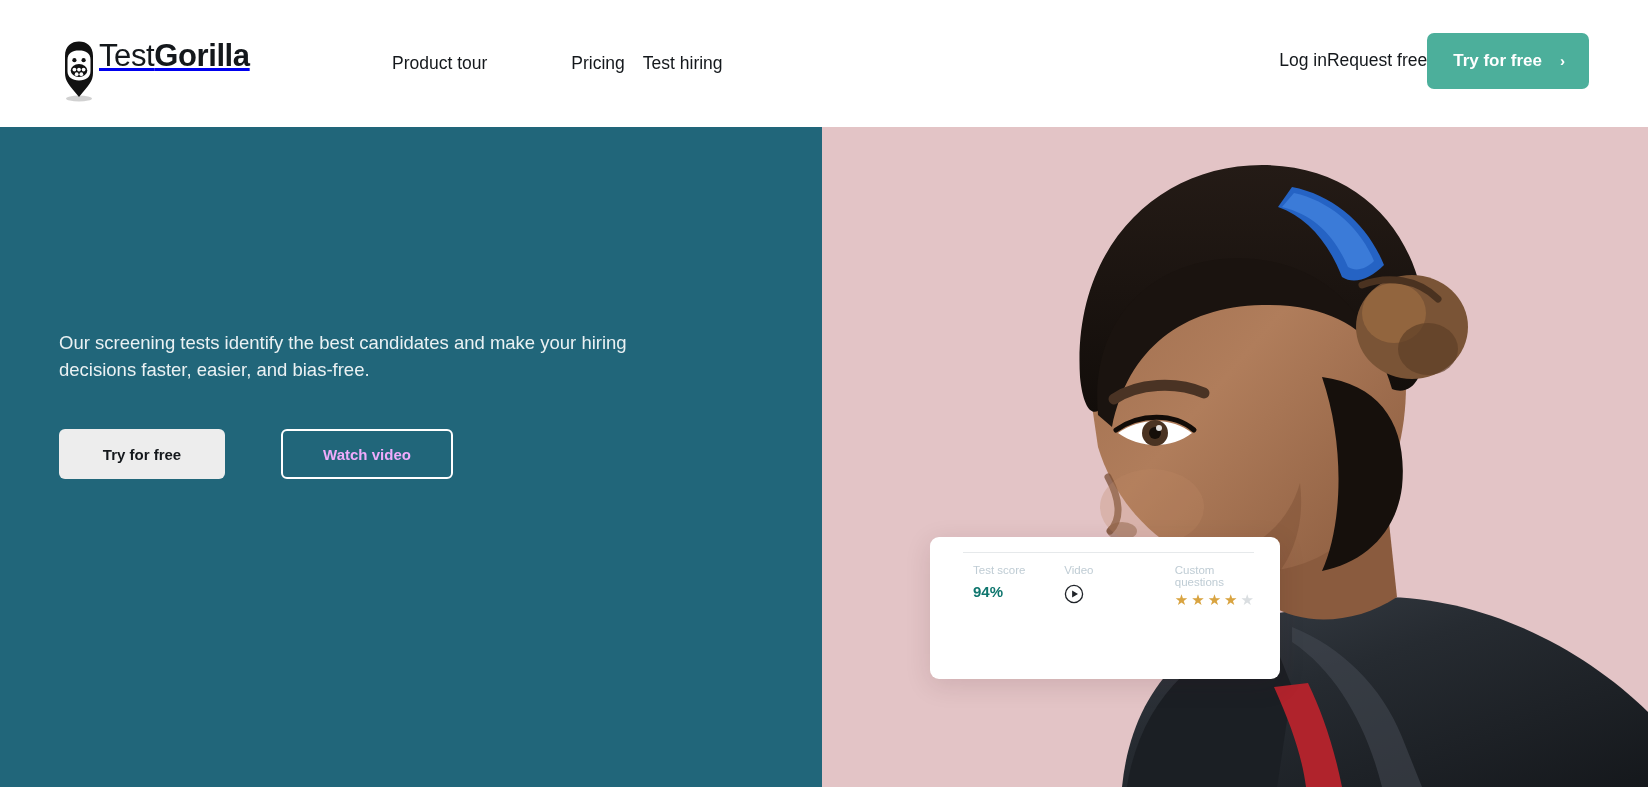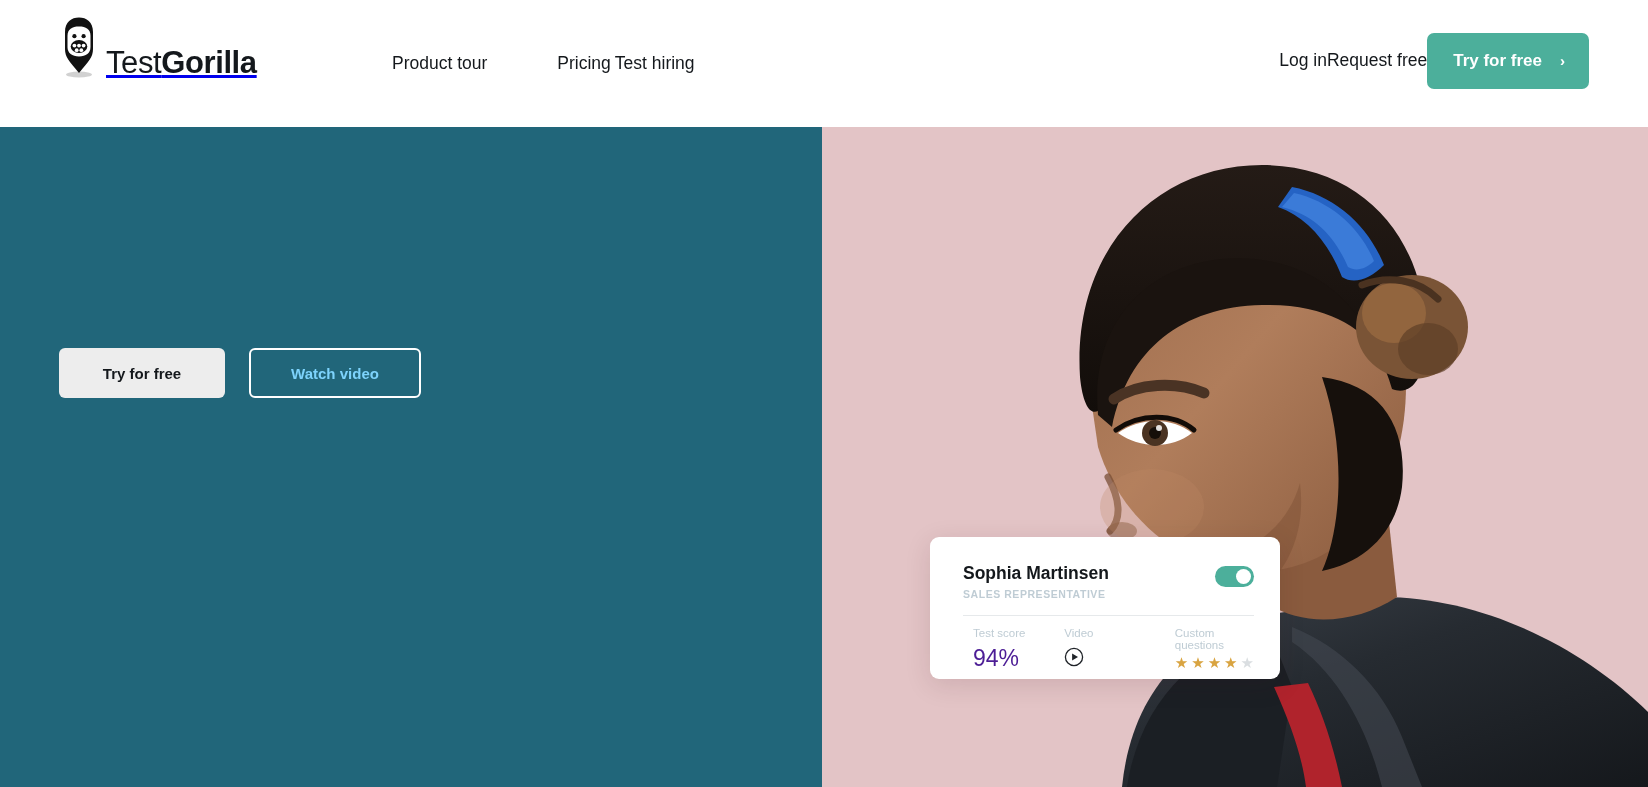--- a/index.html
+++ b/index.html
@@ -12,34 +12,34 @@
 
   
   .header{
     position:absolute; top:0; left:0;
     width:1648px; height:127px;
     background:#ffffff;
     display:flex; align-items:center;
     z-index:30;
   }
   .logo-wrap{
-    position:absolute; left:59px; top:16px;
-    display:flex; align-items:flex-end; gap:7px;
+    position:absolute; left:59px; top:40px;
+    display:flex; align-items:flex-start; 
   }
   .logo-mark{ width:40px; height:62px; position:relative; }
   .logo-text{
     font-size:31px; line-height:1; color:#14181c; letter-spacing:-.4px;
     font-family:"Liberation Sans", sans-serif;
   }
   .logo-text .lt-light{ font-weight:400; }
   .logo-text .lt-bold{ font-weight:700; }
 
   .nav-main{
     position:absolute; left:392px; top:0; height:127px;
-    display:flex; align-items:center; gap:4px;
+    display:flex; align-items:center; gap:18px;
   }
   .nav-link{
     font-size:17.5px; color:#14181c; font-weight:400;
     text-decoration:none; cursor:pointer; white-space:nowrap;
   }
   .nav-main .nav-link:nth-child(1){ margin-right:66px; }
   .nav-main .nav-link:nth-child(2){ }
 
   .nav-right{
     position:absolute; right:59px; top:0; height:121px;
@@ -92,26 +92,27 @@
   .hero-btns{ margin-top:46px; display:flex; gap:24px; }
   .btn-try-hero{
     background:#EDEDED; color:#14181c;
     font-size:15px; font-weight:700;
     border:none; border-radius:6px;
     width:166px; height:50px;
     cursor:pointer;
     font-family:"Liberation Sans", sans-serif;
   }
   .btn-watch{
-    background:transparent; color:#7dd3fc;
+    background:transparent; color:#f0abfc;
     font-size:15px; font-weight:700;
     border:2px solid #ffffff; border-radius:6px;
     width:172px; height:50px;
     cursor:pointer;
     font-family:"Liberation Sans", sans-serif;
+    margin-left:32px;
   }
 
   
   .photo{
     position:absolute; left:0; top:0; width:826px; height:660px;
   }
   .photo svg{ position:absolute; left:0; top:0; }
 
   
   .cand-card{
@@ -147,21 +148,21 @@
   }
   .cc-metrics{
     display:flex; padding:12px 26px 0 43px; align-items:flex-start;
   }
   .cc-metric{ display:flex; flex-direction:column; }
   .m-score{ width:113px; }
   .m-video{ width:150px;margin-left:8px; }
   .m-cq{ width:auto; }
   .cc-mlabel{ font-size:11.5px; color:#BFCCD4; font-weight:400; line-height:1; }
   .cc-mval{ margin-top:7px; display:flex; align-items:center; }
-  .cc-score{ font-size:23px; font-weight:400; color:#4c1d95; line-height:1; }
+  .cc-score{ font-size:15px; font-weight:700; color:#0f766e; line-height:1; }
   .play-icon{ width:20px; height:20px; display:block; }
   .stars{ display:flex; gap:3px; margin-top:4px; }
   .star{ font-size:15px; line-height:1; color:#D9A441; }
   .star.off{ color:#DADEE1; }
 </style>
 </head>
 <body>
 
 <div class="header">
 
@@ -201,20 +202,21 @@
       <span>Try for free</span>
       <span class="chev">›</span>
     </button>
   </div>
 </div>
 
 <div class="hero">
 
   <div class="hero-left">
     <div class="hero-copy">
+      <p class="hero-sub">Our screening tests identify the best candidates and make your hiring decisions faster, easier, and bias-free.</p>
       <div class="hero-btns">
         <button class="btn-try-hero">Try for free</button>
         <button class="btn-watch">Watch video</button>
       </div>
     </div>
   </div>
 
   <div class="hero-right">
 
     <div class="photo">
@@ -293,27 +295,20 @@
         <path d="M268 432 C308 414 372 414 410 434" stroke="#7E4441" stroke-width="9" fill="none" stroke-linecap="round"></path>
         <path d="M282 466 C318 492 380 482 408 446" stroke="#8A4B45" stroke-width="11" fill="none" stroke-linecap="round"></path>
 
         <ellipse cx="330" cy="380" rx="52" ry="38" fill="#C08A64" opacity=".28"></ellipse>
 
         <path d="M400 430 C440 420 468 392 478 356 C486 420 452 470 402 482 Z" fill="#73482F" opacity=".35"></path>
       </svg>
     </div>
 
     <div class="cand-card">
-      <div class="cc-top">
-        <div>
-          <div class="cc-name">Sophia Martinsen</div>
-          <div class="cc-role">SALES REPRESENTATIVE</div>
-        </div>
-        <div class="cc-toggle"></div>
-      </div>
 
       <div class="cc-divider"></div>
 
       <div class="cc-metrics">
 
         <div class="cc-metric m-score">
           <span class="cc-mlabel">Test score</span>
           <span class="cc-mval">
             <span class="cc-score">94</span>
               <span class="cc-score pct">%</span>

